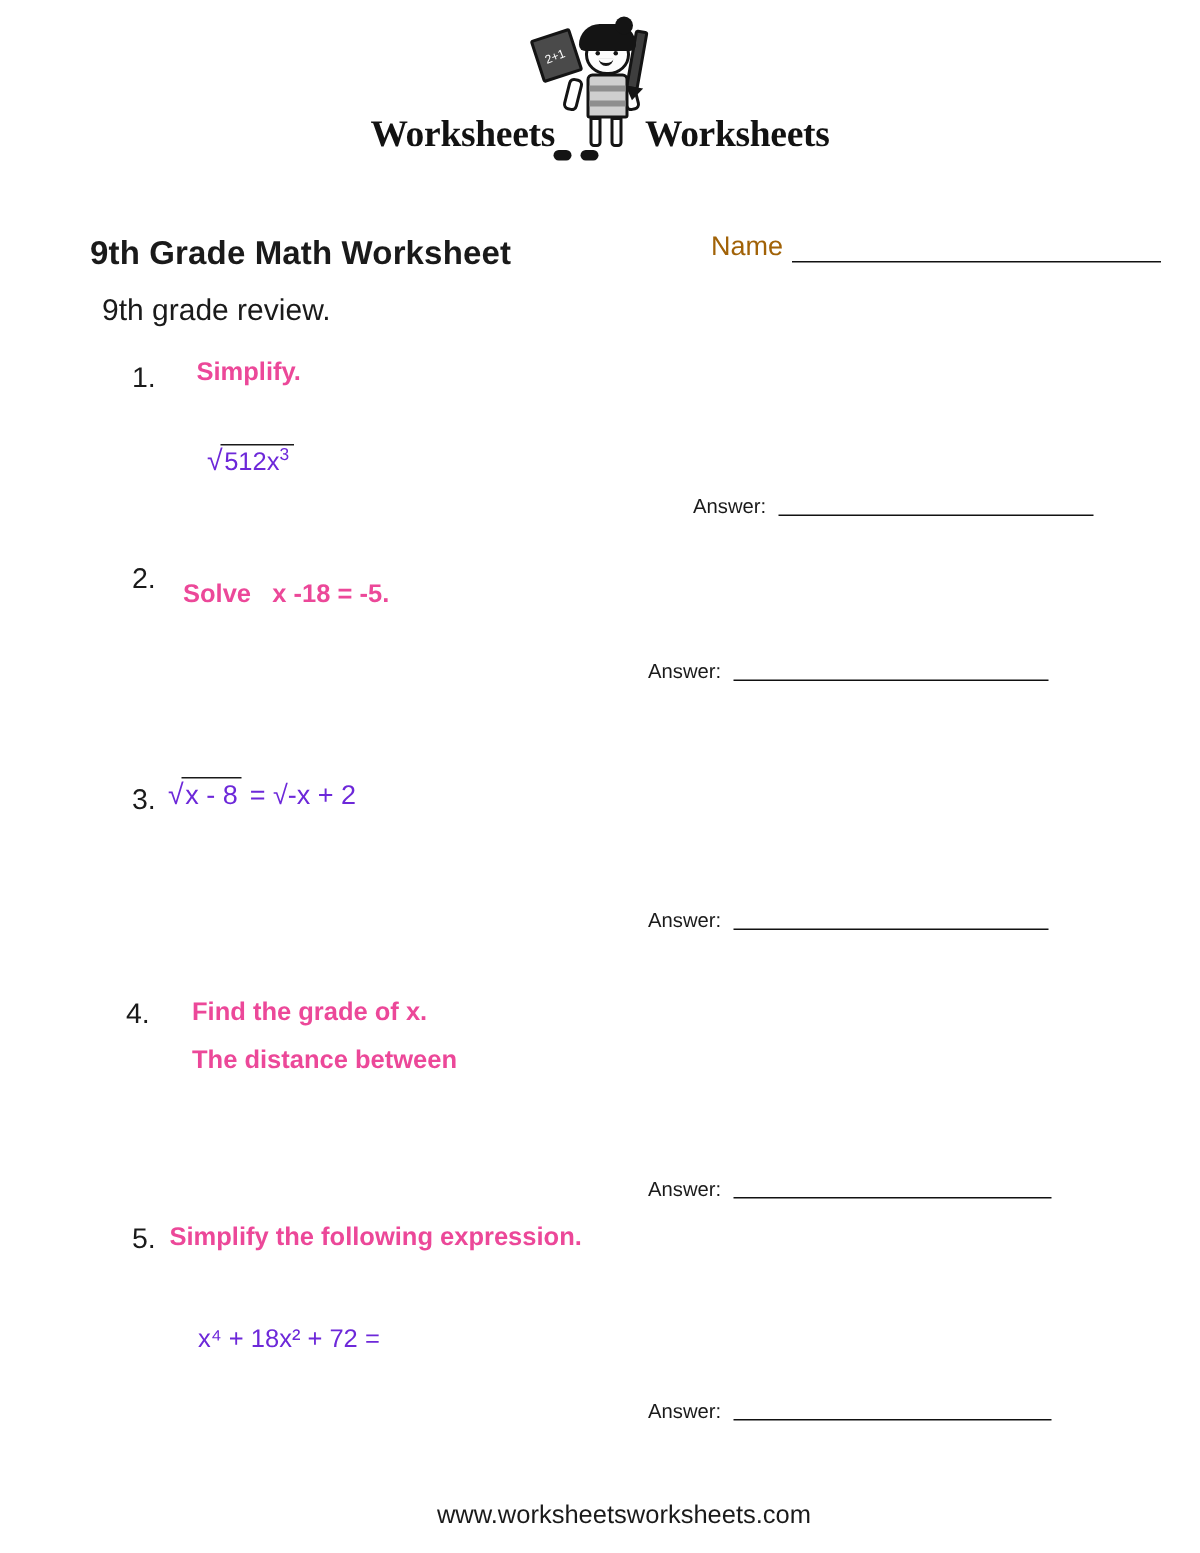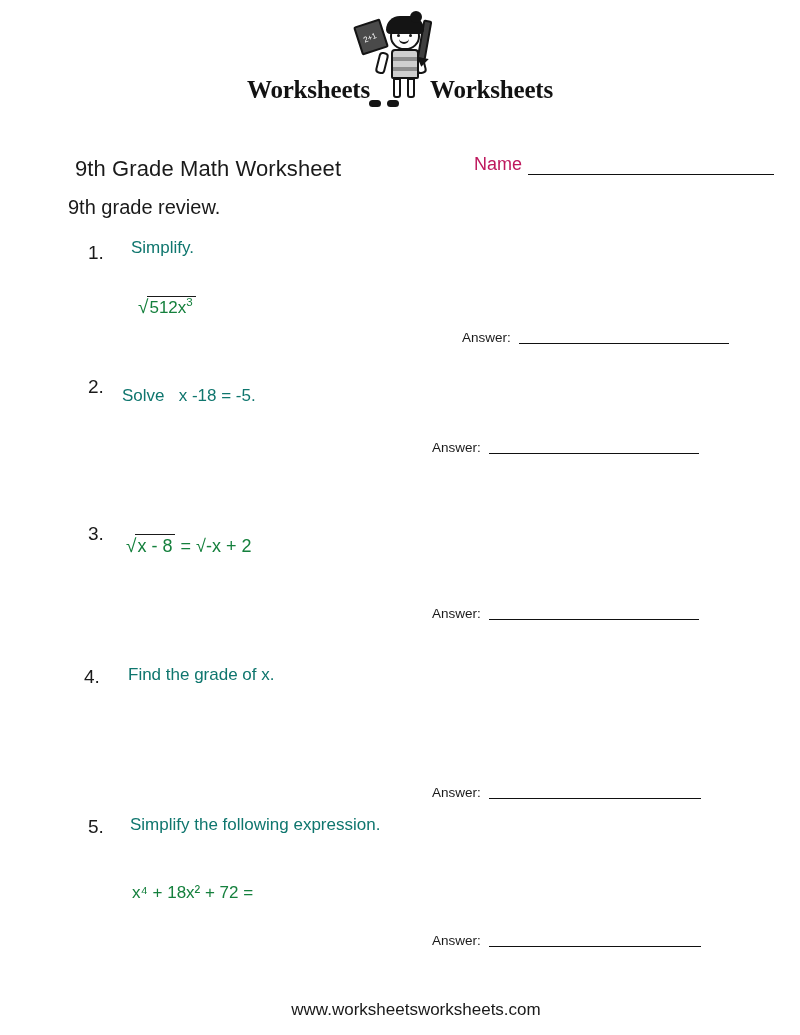--- a/index.html
+++ b/index.html
@@ -196,45 +196,45 @@
     width: 0;
     height: 0;
     border-left: 6.5px solid transparent;
     border-right: 6.5px solid transparent;
     border-top: 9px solid #141414;
   }
 
   
   .sheet-title {
     position: absolute;
-    left: 75px;
+    left: 60px;
     top: 156px;
     font-size: 22px;
-    font-weight: normal;
+    font-weight: bold;
     letter-spacing: 0.1px;
     color: #1a1a1a;
   }
   .sheet-subtitle {
     position: absolute;
     left: 68px;
     top: 196px;
     font-size: 20px;
     color: #1a1a1a;
   }
   .name-field {
     position: absolute;
     left: 474px;
     top: 153px;
     width: 300px;
     display: flex;
     align-items: flex-end;
   }
   .name-label {
     font-size: 18px;
-    color: #be185d;
+    color: #a16207;
     padding-right: 6px;
   }
   .name-rule {
     flex: 1;
     border-bottom: 1.6px solid #111;
     height: 22px;
   }
 
   
   .q {
@@ -243,27 +243,28 @@
     width: 700px;
   }
   .q-num {
     position: absolute;
     font-size: 19px;
     color: #1a1a1a;
   }
   .q-text {
     position: absolute;
     font-size: 17px;
-    color: #0f766e;
+    color: #ec4899;
     white-space: nowrap;
+    font-weight: bold;
   }
   .q-expr {
     position: absolute;
     font-size: 17px;
-    color: #15803d;
+    color: #6d28d9;
     white-space: nowrap;
   }
   sup { font-size: 0.68em; vertical-align: super; line-height: 0; }
 
   
   .radical {
     display: inline-block;
     position: relative;
     white-space: nowrap;
   }
@@ -368,47 +369,48 @@
     &nbsp;&nbsp;<span>x -18 = -5.</span>
   </span>
 </div>
 <div class="answer-row" style="left:432px; top:440px;">
   <span class="answer-label">Answer:</span>
   <span class="answer-rule" style="width:210px;"></span>
 </div>
 
 <div class="q" style="top:512px;height:60px;">
   <span class="q-num" style="left:20px; top:11px;">3.</span>
-  <span class="q-expr" style="left:58px; top:6px; font-size:18px;margin-top:16px;">
+  <span class="q-expr" style="left:44px; top:6px; font-size:18px;">
     <span class="radical">
       <span class="sign">√</span><span class="rad-body"><span>x - 8</span></span>
     </span>
     <span>=</span>
     <span class="radical radical-plain">
       <span class="sign">√</span><span>-x + 2</span>
     </span>
   </span>
 </div>
 <div class="answer-row" style="left:432px; top:606px;">
   <span class="answer-label">Answer:</span>
   <span class="answer-rule" style="width:210px;"></span>
 </div>
 
 <div class="q" style="top:662px;height:110px;">
   <span class="q-num" style="left:16px; top:4px;">4.</span>
   <span class="q-text" style="left:60px; top:3px;">Find the grade of x.</span>
+  <span class="q-text" style="left:60px; top:35px;">The distance between</span>
 </div>
 <div class="answer-row" style="left:432px; top:785px;">
   <span class="answer-label">Answer:</span>
   <span class="answer-rule" style="width:212px;"></span>
 </div>
 
 <div class="q" style="top:812px;height:110px;">
   <span class="q-num" style="left:20px; top:4px;">5.</span>
-  <span class="q-text" style="left:62px; top:3px;">Simplify the following expression.</span>
+  <span class="q-text" style="left:45px; top:3px;">Simplify the following expression.</span>
   <span class="q-expr" style="left:64px; top:59px;margin-top:12px;">x⁴ + 18x² + 72 =</span>
 </div>
 <div class="answer-row" style="left:432px; top:933px;">
   <span class="answer-label">Answer:</span>
   <span class="answer-rule" style="width:212px;"></span>
 </div>
 
 <div class="footer">www.worksheetsworksheets.com</div>
 
 </body></html>

